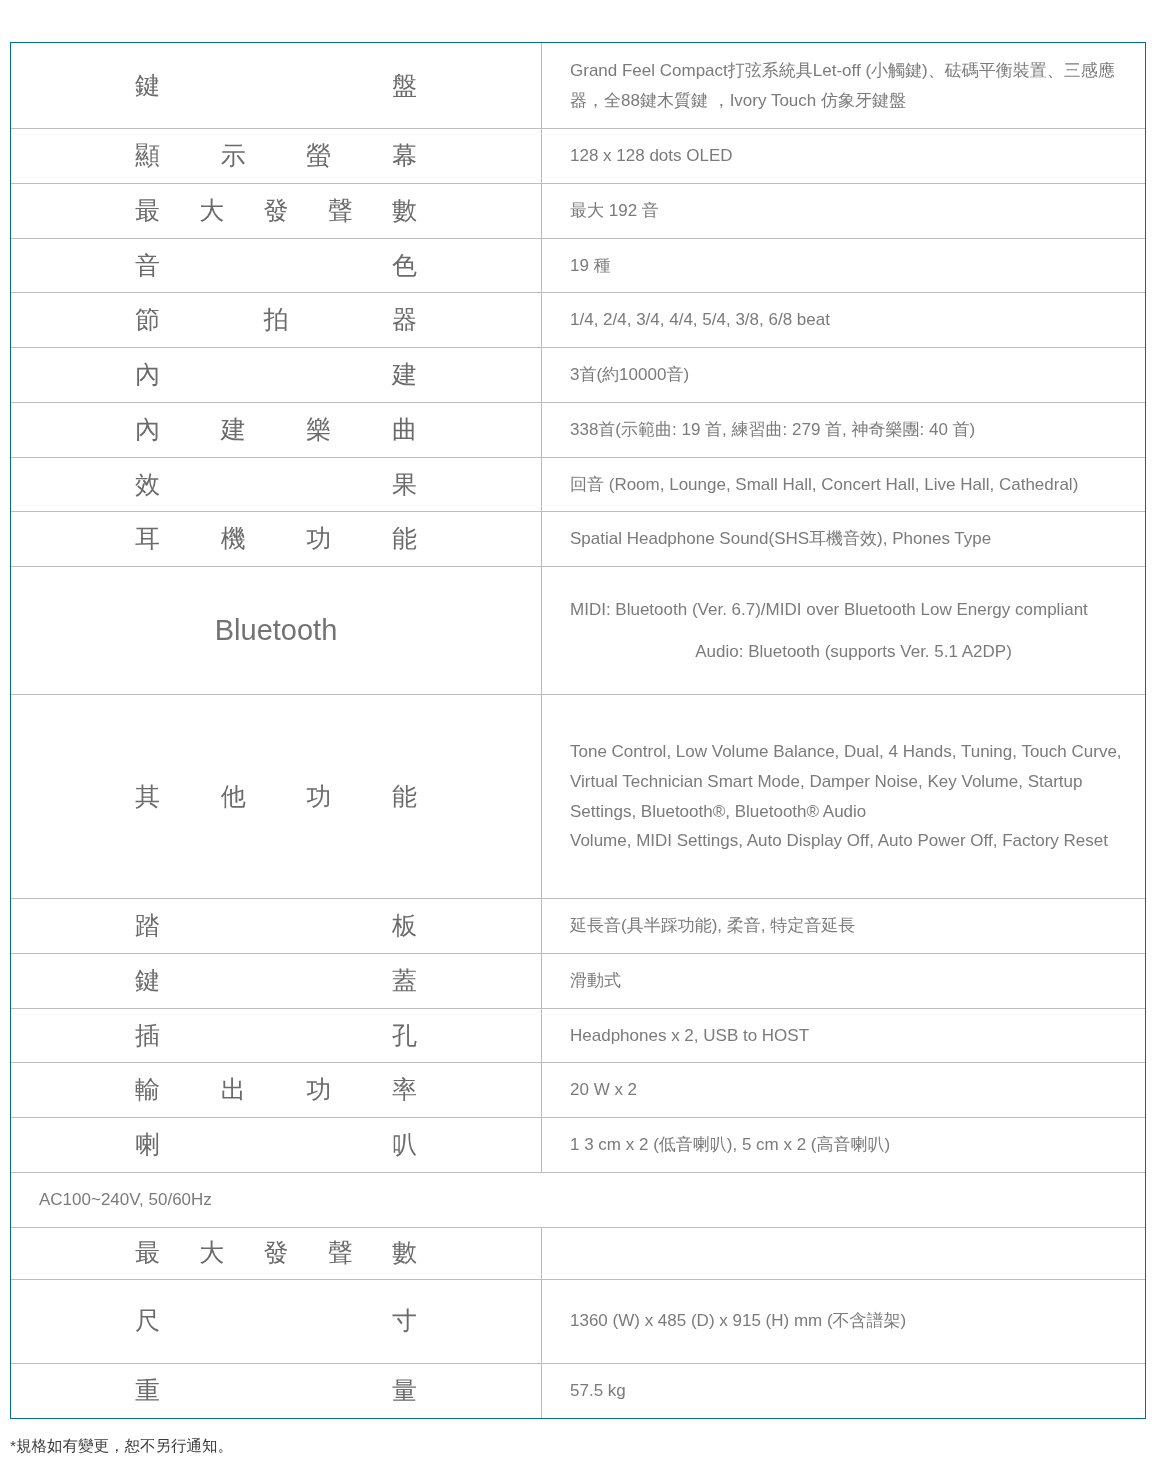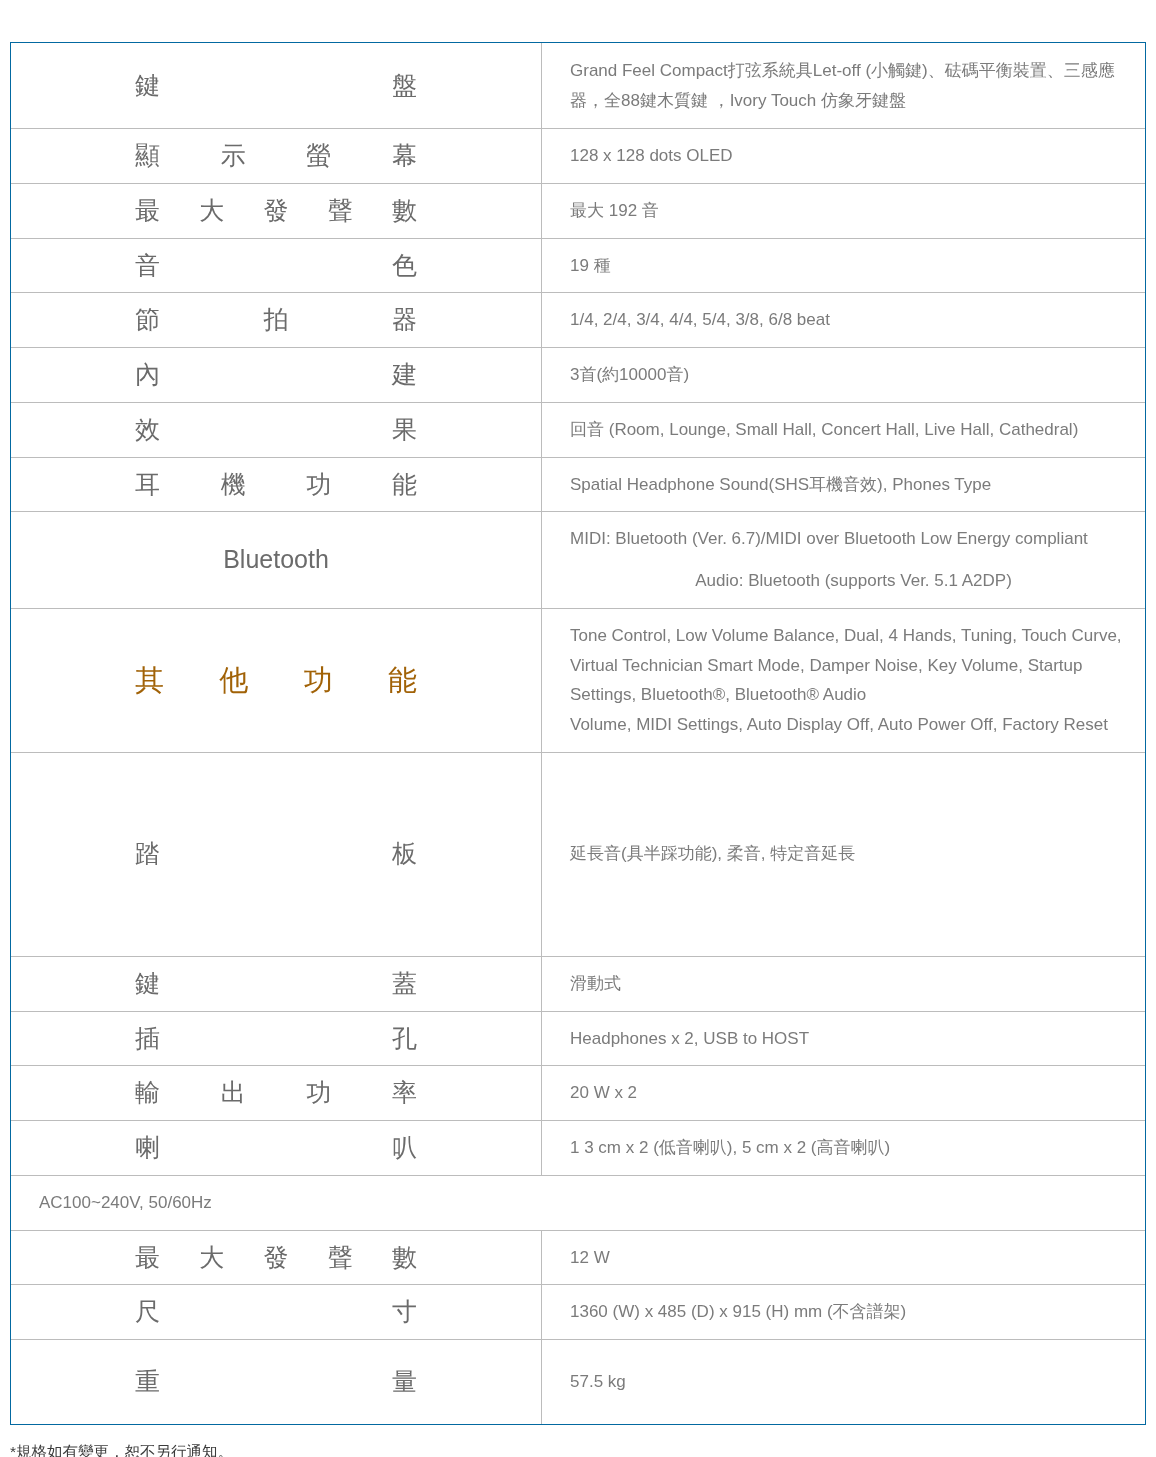--- a/index.html
+++ b/index.html
@@ -65,21 +65,21 @@
   
   .row:nth-child(1)  { min-height: 86px;  }
   .row:nth-child(10) { min-height: 128px; }
   .row:nth-child(11) { min-height: 204px; }
   .row:nth-child(19) { min-height: 84px;  }
   .row:nth-child(20) { min-height: 54px;  }
 
   
   .row:nth-child(10) .label-inner {
     font-size: 29px;
-    color: #a16207;
+    color: #737373;
   }
 
   .footnotes {
     margin: 16px 10px 0 10px;
   }
   .footnote {
     font-size: 15.5px;
     color: #3c3c3c;
     margin: 0 0 25px 0;
     line-height: 1.4;
@@ -136,20 +136,28 @@
 
   <div class="row">
     <div class="label-cell">
       <span class="label-inner">內建</span>
     </div>
     <div class="value-cell value">
         <div class="value-line">3首(約10000音)</div>
       </div>
   </div>
 
+  <div class="row">
+    <div class="label-cell">
+      <span class="label-inner">內建樂曲</span>
+    </div>
+    <div class="value-cell value">
+        <div class="value-line">338首(示範曲: 19 首, 練習曲: 279 首, 神奇樂團: 40 首)</div>
+      </div>
+  </div>
 
   <div class="row">
     <div class="label-cell">
       <span class="label-inner">效果</span>
     </div>
     <div class="value-cell value">
         <div class="value-line">回音 (Room, Lounge, Small Hall, Concert Hall, Live Hall, Cathedral)</div>
       </div>
   </div>
 
@@ -230,23 +238,20 @@
   <div class="row">
     <div class="value-cell value">
         <div class="value-line">AC100~240V, 50/60Hz</div>
       </div>
   </div>
 
   <div class="row">
     <div class="label-cell">
       <span class="label-inner">最大發聲數</span>
     </div>
-    <div class="value-cell value">
-        <div class="value-line">12 W</div>
-      </div>
   </div>
 
   <div class="row">
     <div class="label-cell">
       <span class="label-inner">尺寸</span>
     </div>
     <div class="value-cell value">
         <div class="value-line">1360 (W) x 485 (D) x 915 (H) mm (不含譜架)</div>
       </div>
   </div>

